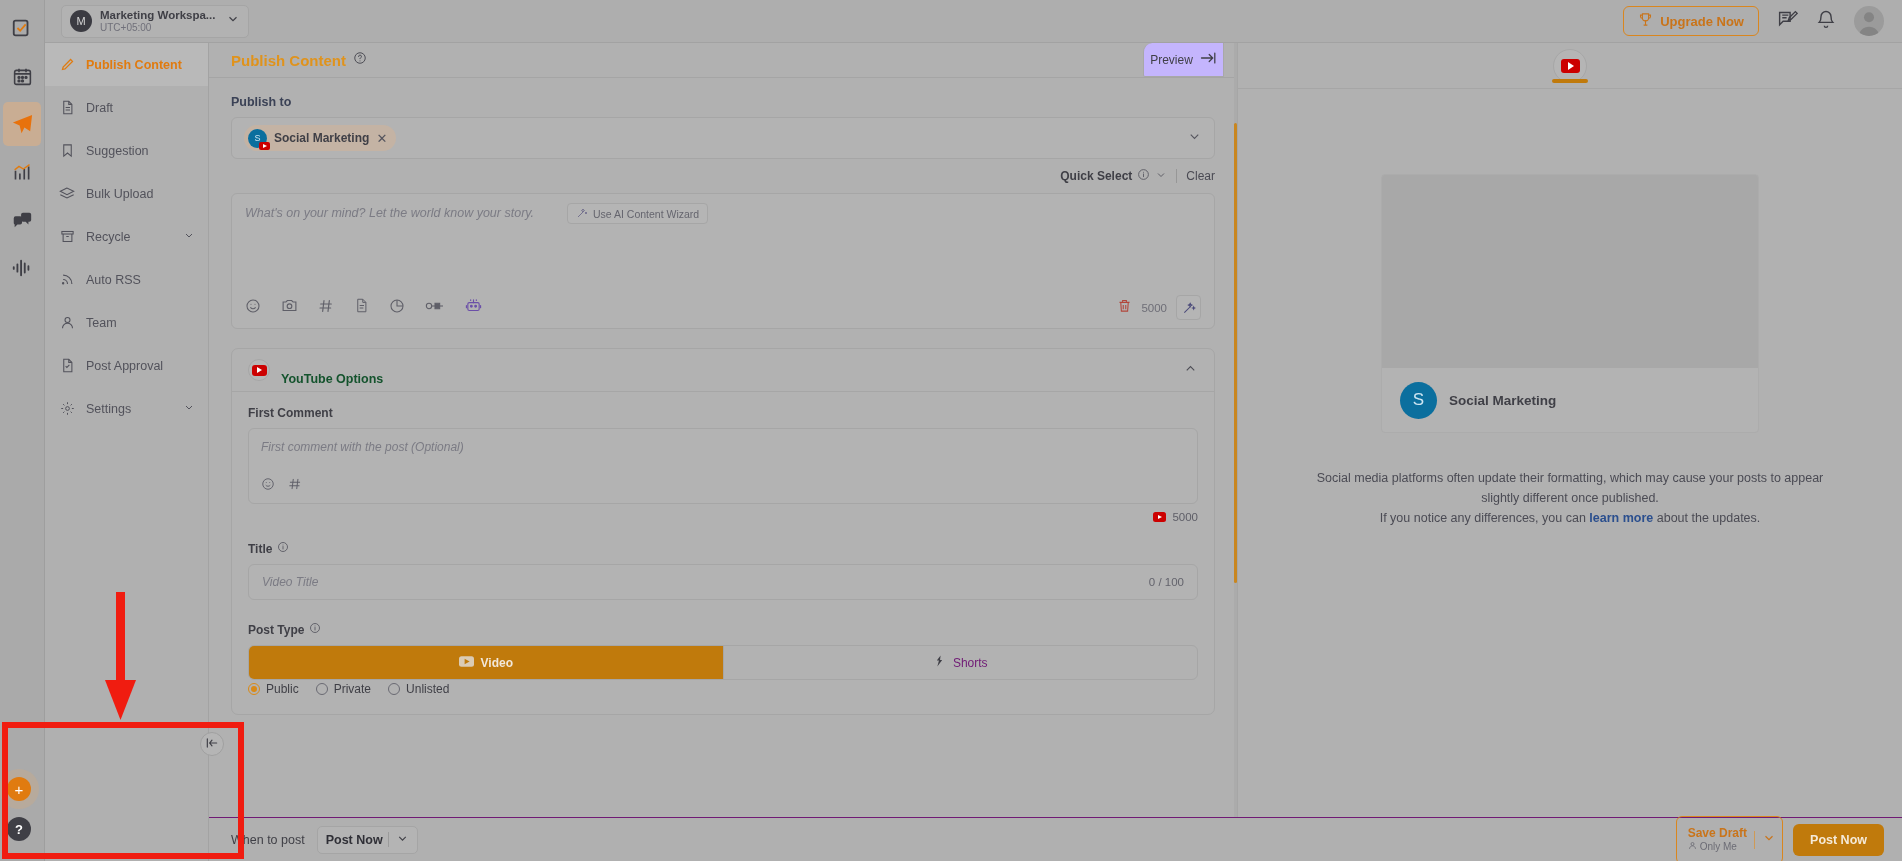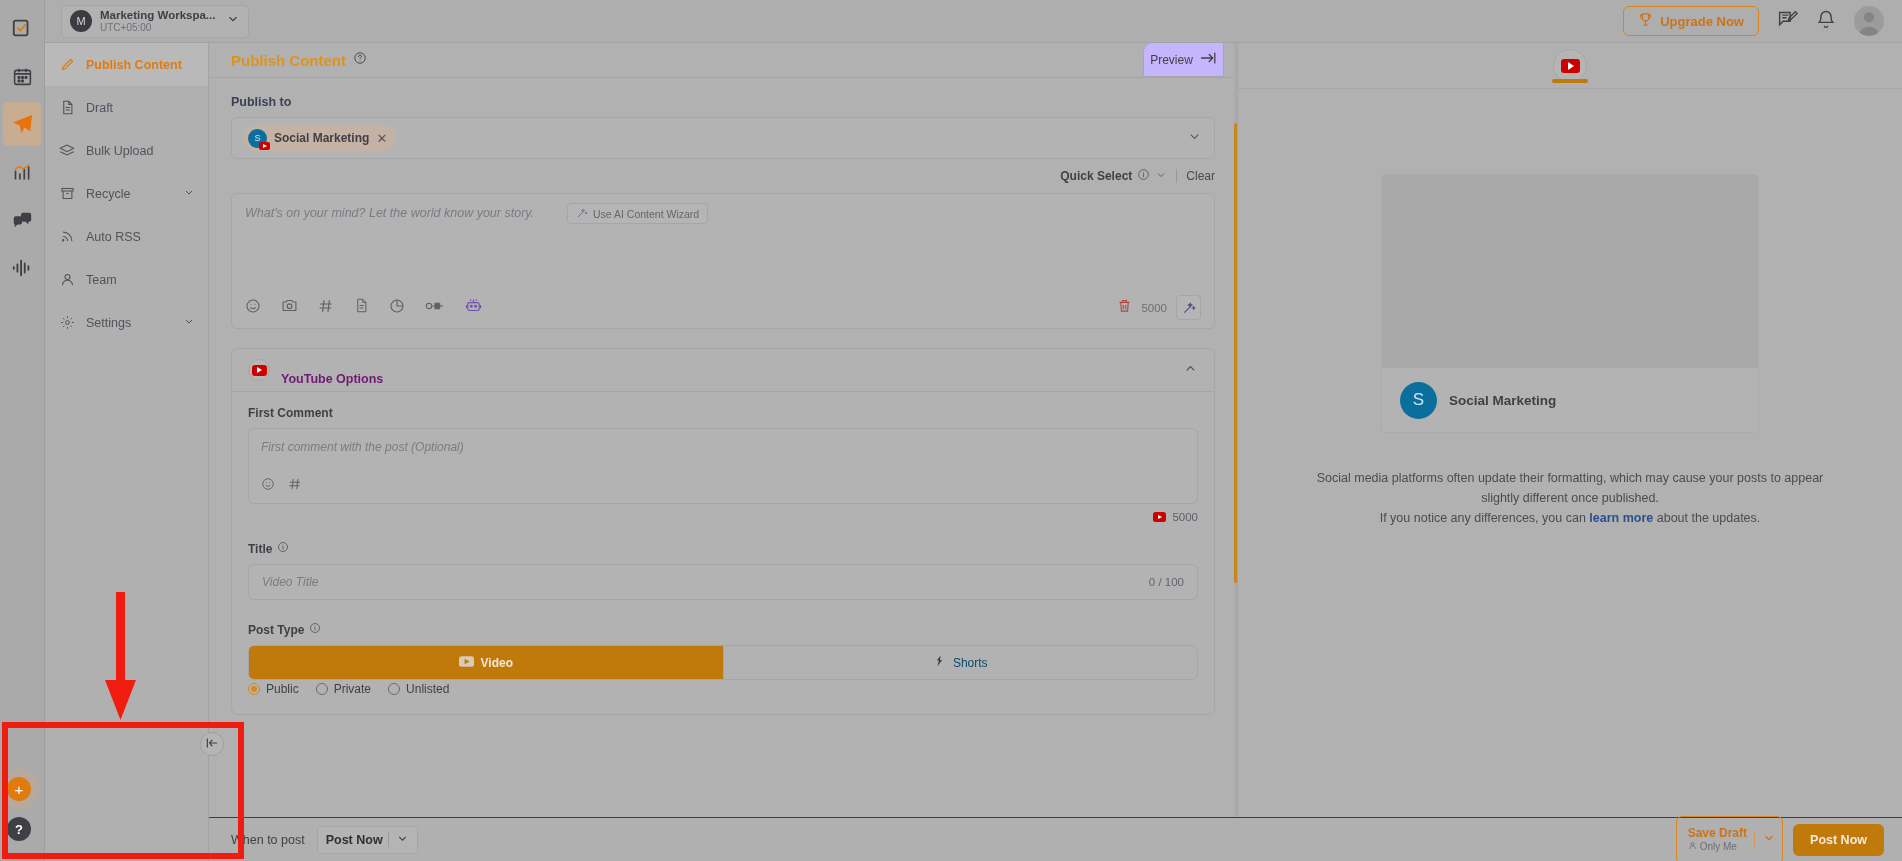--- a/index.html
+++ b/index.html
@@ -282,21 +282,21 @@
   }
   .yt-logo {
     width: 15px; height: 11px; border-radius: 3px; background: #cc0000;
     display:flex; align-items:center; justify-content:center;
   }
   .yt-logo:after {
     content:""; border-left: 5px solid #fff;
     border-top: 3px solid transparent; border-bottom: 3px solid transparent;
     margin-left: 1px;
   }
-  .yt-title { font-size: 12.5px; color: #701a75; font-weight: 600; margin-top: 17px; }
+  .yt-title { font-size: 12.5px; color: #14532d; font-weight: 600; margin-top: 17px; }
   .yt-collapse { margin-left: auto; color: #4d4d55; }
   .yt-body { padding: 14px 16px 18px 16px; }
   .field-label {
     font-size: 12px; font-weight: 700; color: #3f3f46;
     display: flex; align-items: center; gap: 5px; margin-bottom: 8px;
   }
   .comment-box {
     border: 1px solid #a6a6a6; border-radius: 6px; background: #b3b3b3;
     height: 76px; position: relative; padding: 11px 12px;
   }
@@ -320,21 +320,21 @@
     height: 36px; display: flex; align-items: center;
     padding: 0 13px; justify-content: space-between;
   }
   .title-counter { font-size: 11.5px; color: #63636c; }
   .posttype-group {
     display: flex; border: 1px solid #a6a6a6; border-radius: 6px; overflow: hidden;
     height: 35px;
   }
   .pt-btn {
     flex: 1; display:flex; align-items:center; justify-content:center; gap: 7px;
-    font-size: 12px; color: #0c4a6e;
+    font-size: 12px; color: #701a75;
   }
   .pt-btn.active { background: #c07a0c; color: #f2e8da; font-weight: 600; }
   .pt-btn + .pt-btn { border-left: 1px solid #a6a6a6; }
   .radio-row { display: flex; align-items: center; gap: 17px; margin-top: 2px; }
   .radio { display: flex; align-items: center; gap: 6px; font-size: 12px; color: #3f3f46; }
   .radio-dot {
     width: 12px; height: 12px; border-radius: 50%;
     border: 1.5px solid #6a6a73; display:flex; align-items:center; justify-content:center;
   }
   .radio-dot.on { border-color: #d98a17; }
@@ -527,20 +527,28 @@
       <span class="ico">
         <svg width="15" height="15" viewBox="0 0 24 24" fill="none" stroke="#52525b" stroke-width="1.7">
             <path d="M6 2h8l5 5v15H6z"></path>
             <path d="M14 2v5h5M9 12h7M9 16h7"></path>
           </svg>
       </span>
       <span class="nav-label">Draft</span>
     </div>
     <div class="nav-item">
       <span class="ico">
+        <svg width="15" height="15" viewBox="0 0 24 24" fill="none" stroke="#52525b" stroke-width="1.7">
+            <path d="M6 3h12v18l-6-5-6 5z"></path>
+          </svg>
+      </span>
+      <span class="nav-label">Suggestion</span>
+    </div>
+    <div class="nav-item">
+      <span class="ico">
         <svg width="16" height="16" viewBox="0 0 24 24" fill="none" stroke="#52525b" stroke-width="1.6">
             <path d="M12 3L2 8l10 5 10-5z"></path>
             <path d="M2 13l10 5 10-5"></path>
           </svg>
       </span>
       <span class="nav-label">Bulk Upload</span>
     </div>
     <div class="nav-item">
       <span class="ico">
         <svg width="15" height="15" viewBox="0 0 24 24" fill="none" stroke="#52525b" stroke-width="1.7">
@@ -565,20 +573,29 @@
       <span class="nav-label">Auto RSS</span>
     </div>
     <div class="nav-item">
       <span class="ico">
         <svg width="15" height="15" viewBox="0 0 24 24" fill="none" stroke="#52525b" stroke-width="1.7">
             <circle cx="12" cy="8" r="4"></circle>
             <path d="M4 21c0-4.4 3.6-8 8-8s8 3.6 8 8"></path>
           </svg>
       </span>
       <span class="nav-label">Team</span>
+    </div>
+    <div class="nav-item">
+      <span class="ico">
+        <svg width="15" height="15" viewBox="0 0 24 24" fill="none" stroke="#52525b" stroke-width="1.7">
+            <path d="M6 2h8l5 5v15H6z"></path>
+            <path d="M14 2v5h5M9 13l2 2 4-4"></path>
+          </svg>
+      </span>
+      <span class="nav-label">Post Approval</span>
     </div>
     <div class="nav-item">
       <span class="ico">
         <svg width="15" height="15" viewBox="0 0 24 24" fill="none" stroke="#52525b" stroke-width="1.6">
             <circle cx="12" cy="12" r="3"></circle>
             <path d="M12 2v3M12 19v3M2 12h3M19 12h3M5 5l2 2M17 17l2 2M19 5l-2 2M7 17l-2 2"></path>
           </svg>
       </span>
       <span class="nav-label">Settings</span>
       <span class="chev">

